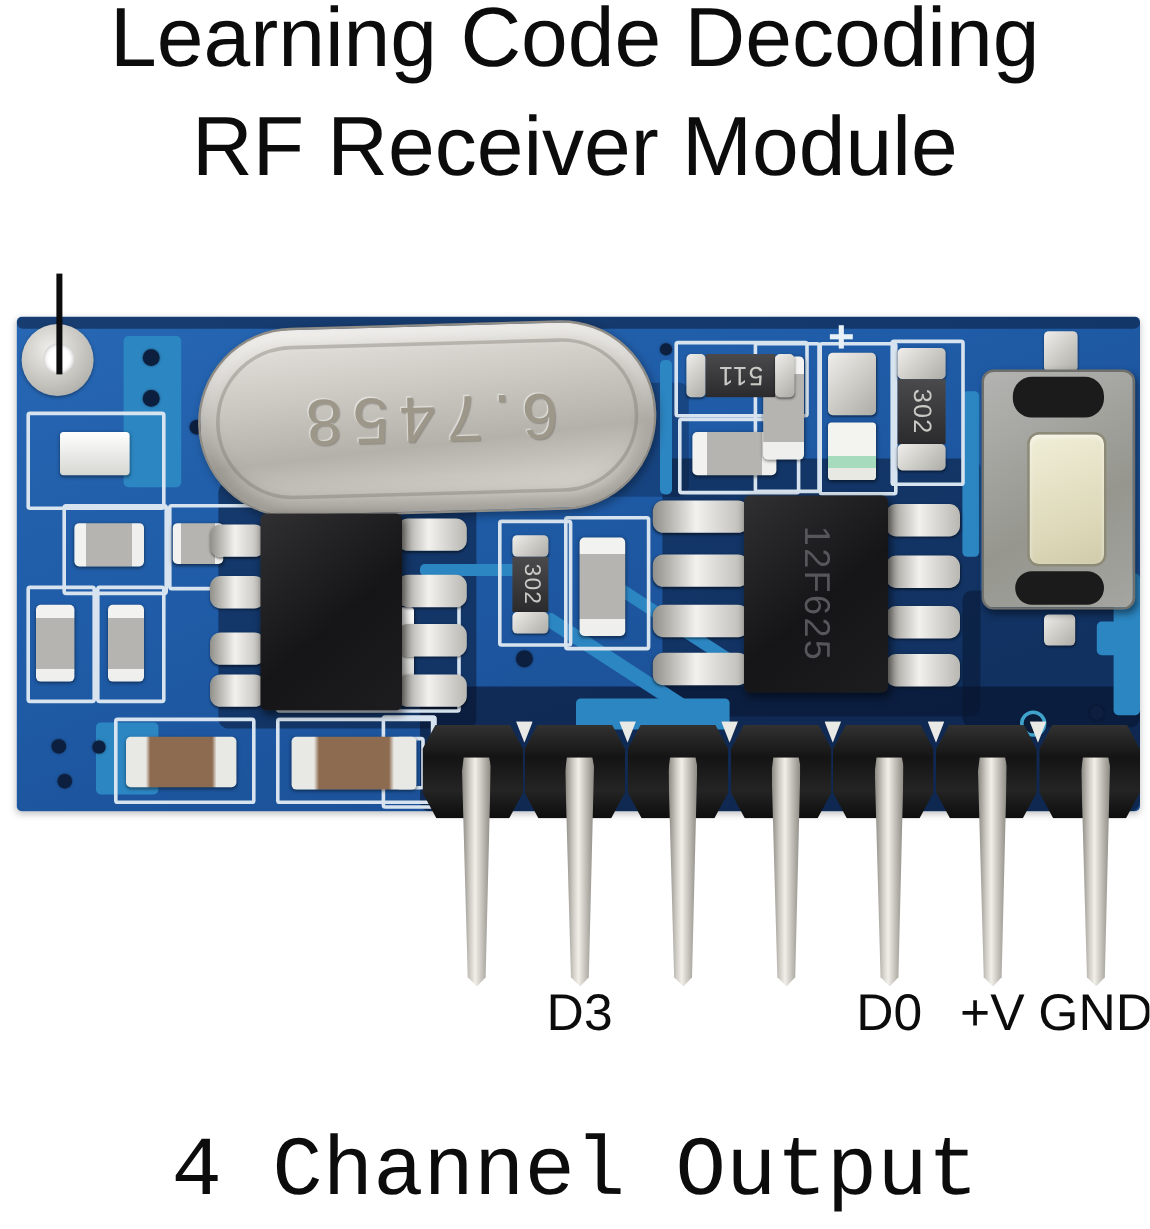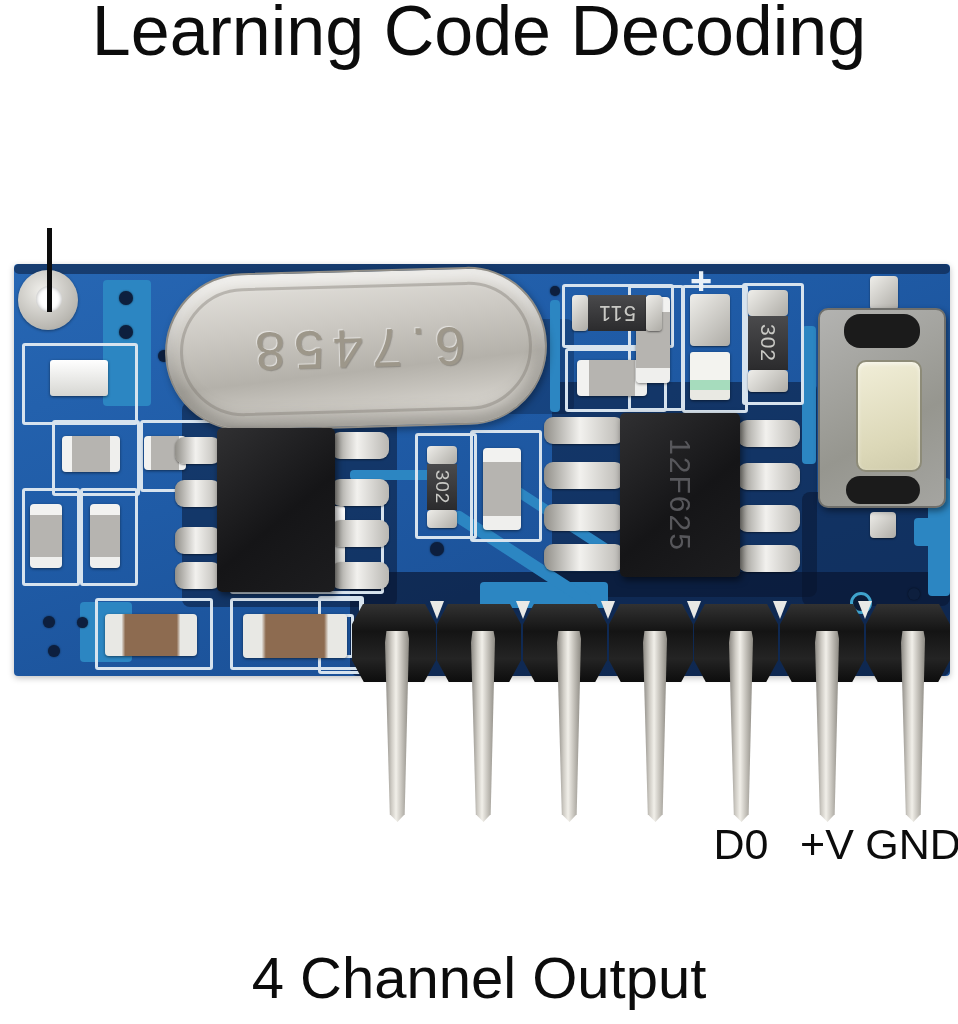--- a/index.html
+++ b/index.html
@@ -7,21 +7,21 @@
           font-family:"Liberation Sans",sans-serif;overflow:hidden;color:#111;}
   .abs{position:absolute;}
   
   .title{position:absolute;left:0;top:-14px;width:100%;text-align:center;
          font-size:70px;line-height:91px;color:#0c0c0c;}
   .ant{position:absolute;left:2px;top:170px;font-size:52px;line-height:56px;color:#0c0c0c;}
   .ant-line{position:absolute;left:47px;top:228px;width:5px;height:84px;background:#0c0c0c;z-index:6;}
   .pin-label{position:absolute;top:820px;width:96px;text-align:center;
              font-size:43px;line-height:48px;color:#0c0c0c;}
   .caption{position:absolute;left:0;top:940px;width:100%;text-align:center;
-           font-size:58px;line-height:76px;color:#0c0c0c;}
+           font-size:70px;line-height:76px;color:#0c0c0c;font-family:Liberation Mono, monospace;}
   
   .pcb{position:absolute;left:14px;top:264px;width:936px;height:412px;overflow:hidden;
        background:linear-gradient(160deg,#2767b4 0%,#1f5ba6 40%,#1b5096 75%,#1a4c8e 100%);
        border-radius:4px;box-shadow:0 2px 6px rgba(0,0,0,.25);z-index:1;}
   .pcb .abs{position:absolute;}
   .dk{background:rgba(8,20,46,.5);border-radius:8px;}
   .tl{background:#2c86c2;border-radius:4px;}
   .sk{border:3px solid #d7e3ee;border-radius:3px;}
   .v{border-radius:50%;background:#0d1f3e;box-shadow:0 0 2px rgba(0,0,0,.6);}
   .vr{border-radius:50%;background:#0b1c38;border:3px solid #3fa3cc;}
@@ -77,20 +77,21 @@
   .led{background:linear-gradient(180deg,#f3f3ef 0 58%,#a6dcbd 58% 80%,#e9e9e3 80%);
        border-radius:3px;box-shadow:0 1px 3px rgba(0,0,0,.5);}
 </style>
 </head>
 <body>
 
 <div class="canvas">
 
   <div class="title">
     <div>Learning Code Decoding</div>
+    <div>RF Receiver Module</div>
   </div>
 
   <div class="ant-line"></div>
 
   <div class="pcb">
 
     <div class="abs dk" style="left:0;top:0;width:936px;height:10px"></div>
     <div class="abs dk" style="left:168px;top:138px;width:215px;height:205px"></div>
     <div class="abs dk" style="left:538px;top:118px;width:265px;height:215px"></div>
     <div class="abs dk" style="left:380px;top:55px;width:180px;height:95px;background:rgba(8,20,46,.3)"></div>
@@ -226,19 +227,20 @@
   <div class="notch" style="left:858px"></div>
 
   <div class="hpin" style="left:385px"></div>
   <div class="hpin" style="left:471px"></div>
   <div class="hpin" style="left:557px"></div>
   <div class="hpin" style="left:643px"></div>
   <div class="hpin" style="left:729px"></div>
   <div class="hpin" style="left:815px"></div>
   <div class="hpin" style="left:901px"></div>
 
+  <div class="pin-label" style="left:435px">D3</div>
   <div class="pin-label" style="left:693px">D0</div>
   <div class="pin-label" style="left:779px">+V</div>
   <div class="pin-label" style="left:865px">GND</div>
 
   <div class="caption">4 Channel Output</div>
 
 </div>
 
 </body></html>

